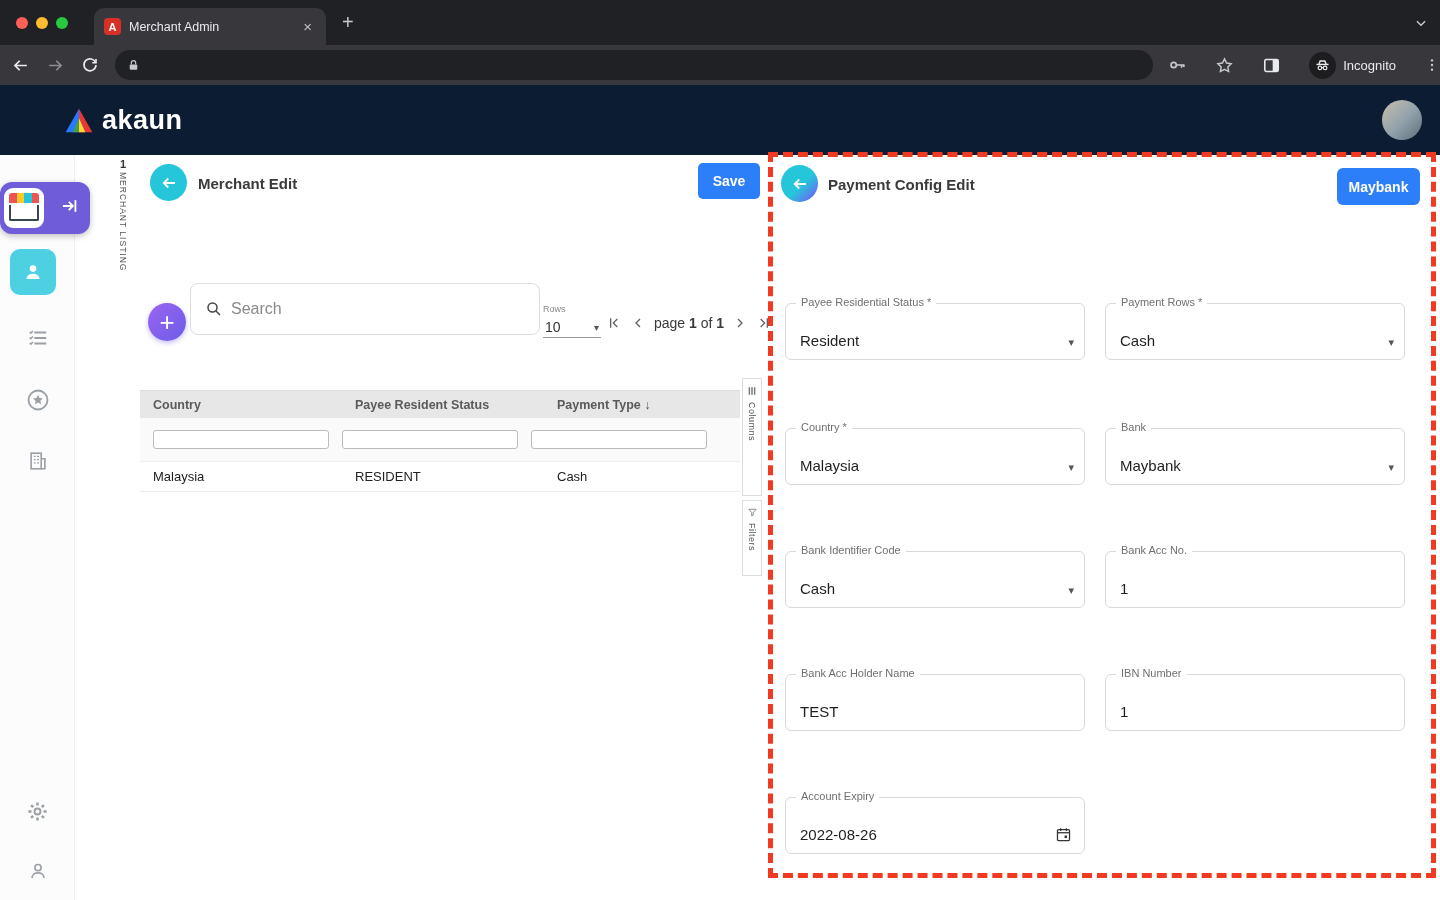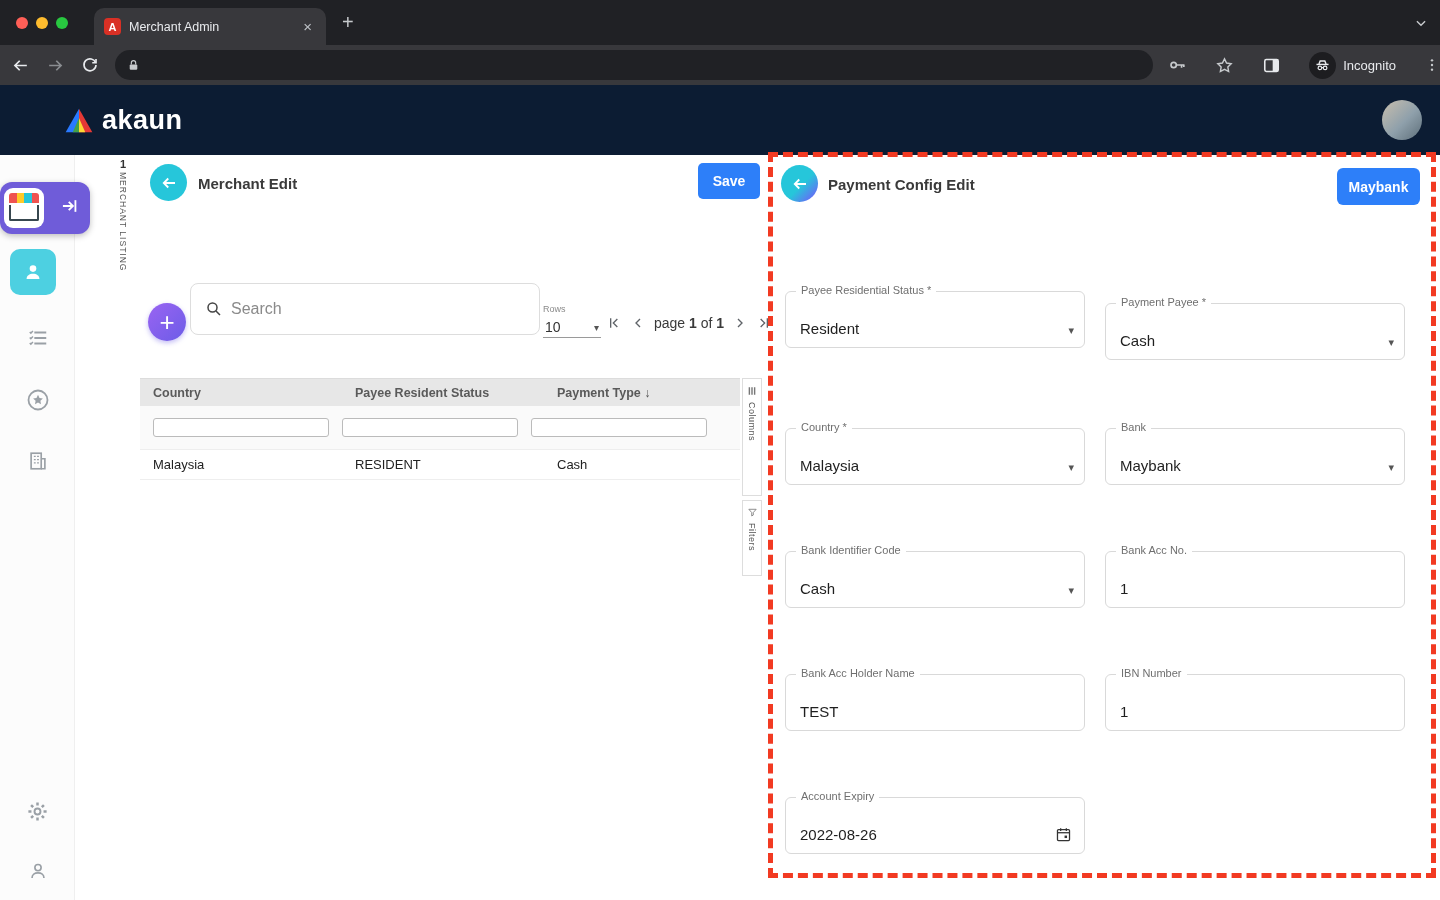--- a/index.html
+++ b/index.html
@@ -71,21 +71,21 @@
   .searchbox input::placeholder { color:#8a8a8a; }
 
   .rows-ctl { position:absolute; left:403px; top:143px; width:58px; }
   .rows-label { font-size:9px; color:#8a8a8a;margin-top:32px; }
   .rows-val { display:flex; align-items:center; justify-content:space-between; border-bottom:1px solid #9a9a9a; font-size:14px; color:#333; padding:3px 2px 2px; }
   .pager { position:absolute; left:466px; top:160px; display:flex; align-items:center; gap:8px; color:#5f6368; font-size:14px; }
   .pg-ic { display:flex; align-items:center; }
   .pg-text { color:#3a3a3a; } .pg-text b { font-weight:bold; }
 
   .tbl { position:absolute; left:0; top:223px; width:600px; }
-  .tbl-head { display:flex; background:#e7e7e7; height:28px; align-items:center; border-top:1px solid #dcdcdc; }
+  .tbl-head { display:flex; background:#e7e7e7; height:28px; align-items:center; border-top:1px solid #dcdcdc;margin-top:12px; }
   .th { font-size:12.5px; color:#5a5a5a; font-weight:bold; padding-left:13px; }
   .c1 { width:202px; } .c2 { width:202px; } .c3 { width:196px; }
   .tbl-filter { display:flex; height:44px; align-items:center; border-bottom:1px solid #eee; background:#fafafa; }
   .f-in { height:19px; width:176px; margin-left:13px; border:1px solid #bbb; border-radius:3px; background:#fff; }
   .tbl-row { display:flex; height:30px; align-items:center; border-bottom:1px solid #eee; }
   .td { font-size:13px; color:#222; padding-left:13px; }
 
   .rail { position:absolute; left:602px; top:223px; width:20px; }
   .rail-sec { border:1px solid #ddd; background:#fff; display:flex; flex-direction:column; align-items:center; padding:6px 0; gap:5px; }
   .rail-sec + .rail-sec { margin-top:4px; }
@@ -368,27 +368,27 @@
     <div class="right-panel">
       <div class="circle-back grad" style="left:11px;top:10px">
         <svg width="18" height="18" viewBox="0 0 24 24">
             <path d="M20 12H6 M11 6l-6 6 6 6" fill="none" stroke="#fff" stroke-width="2.4"></path>
           </svg>
       </div>
       <span class="panel-title" style="left:58px;top:21px">Payment Config Edit</span>
       <button class="btn-blue" style="left:567px;top:13px;width:83px;height:37px;border-radius:6px">Maybank</button>
 
 
-      <div class="field" style="left:15px;top:136px">
+      <div class="field" style="left:15px;top:148px">
         <span class="flabel">Payee Residential Status *</span>
         <span class="fvalue">Resident</span>
         <span class="fcaret">▾</span>
       </div>
       <div class="field" style="left:335px;top:148px">
-        <span class="flabel">Payment Payee *</span>
+        <span class="flabel">Payment Rows *</span>
         <span class="fvalue">Cash</span>
         <span class="fcaret">▾</span>
       </div>
 
       <div class="field" style="left:15px;top:273px">
         <span class="flabel">Country *</span>
         <span class="fvalue">Malaysia</span>
         <span class="fcaret">▾</span>
       </div>
       <div class="field" style="left:335px;top:273px">

